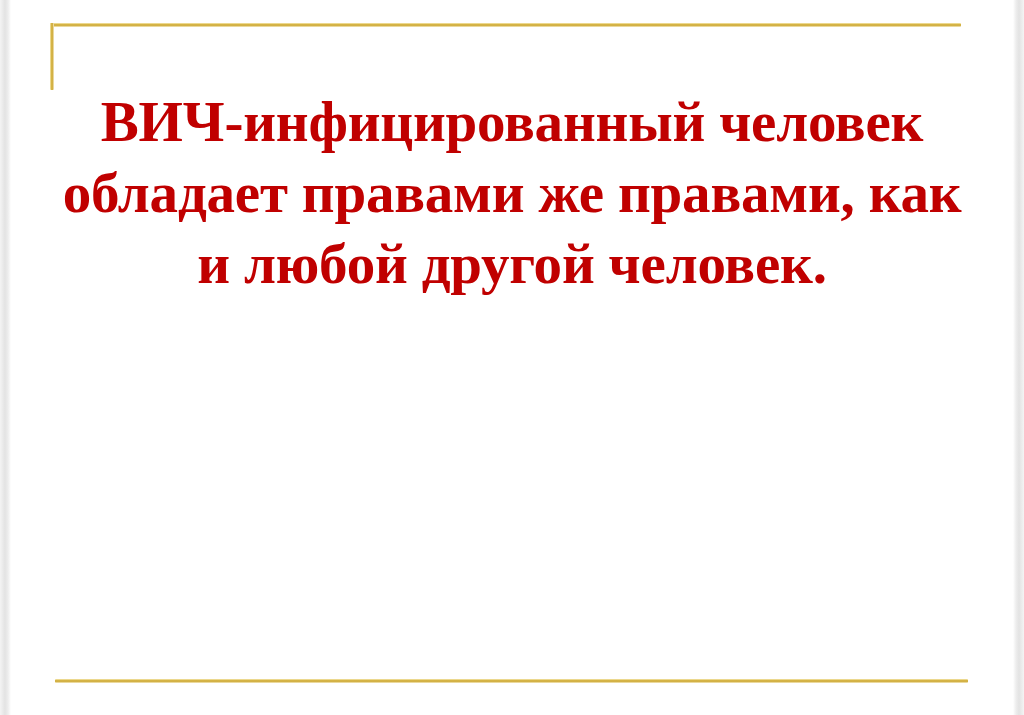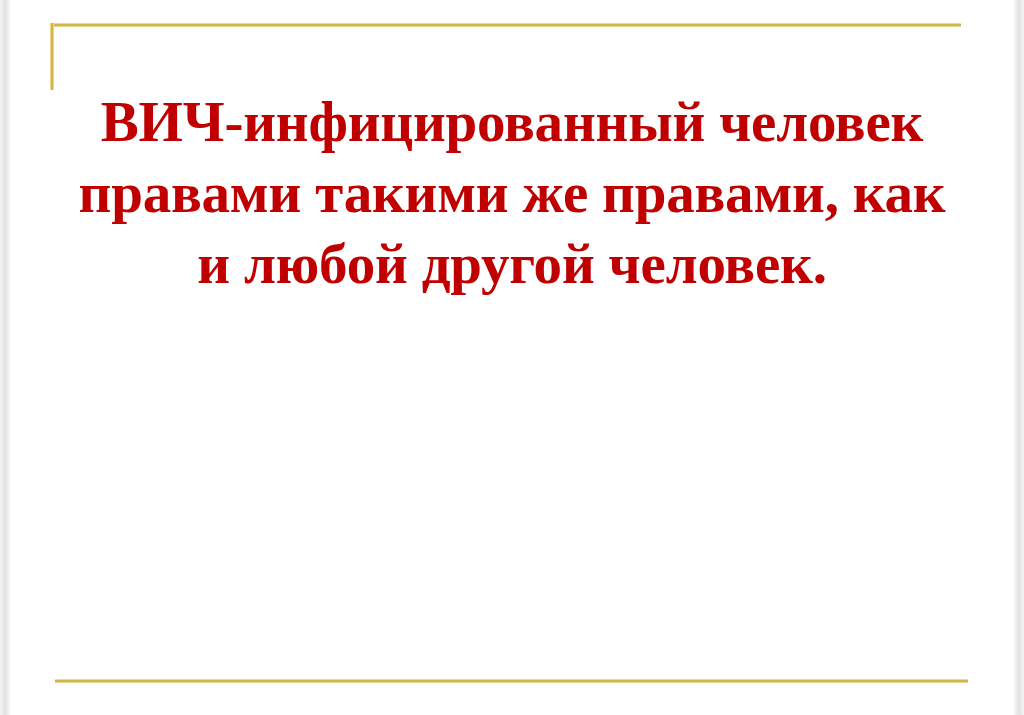--- a/index.html
+++ b/index.html
@@ -95,17 +95,17 @@
 
   <div class="edge-strip left"></div>
   <div class="edge-strip right"></div>
 
   <div class="rule-h rule-top"></div>
   <div class="rule-v rule-left"></div>
   <div class="rule-h rule-bottom"></div>
 
   <div class="title-block">
     <p class="title-text">ВИЧ-инфицированный человек
-правами такими же правами, как
+обладает правами же правами, как
 и любой другой человек.</p>
   </div>
 
 </div>
 
 </body></html>

